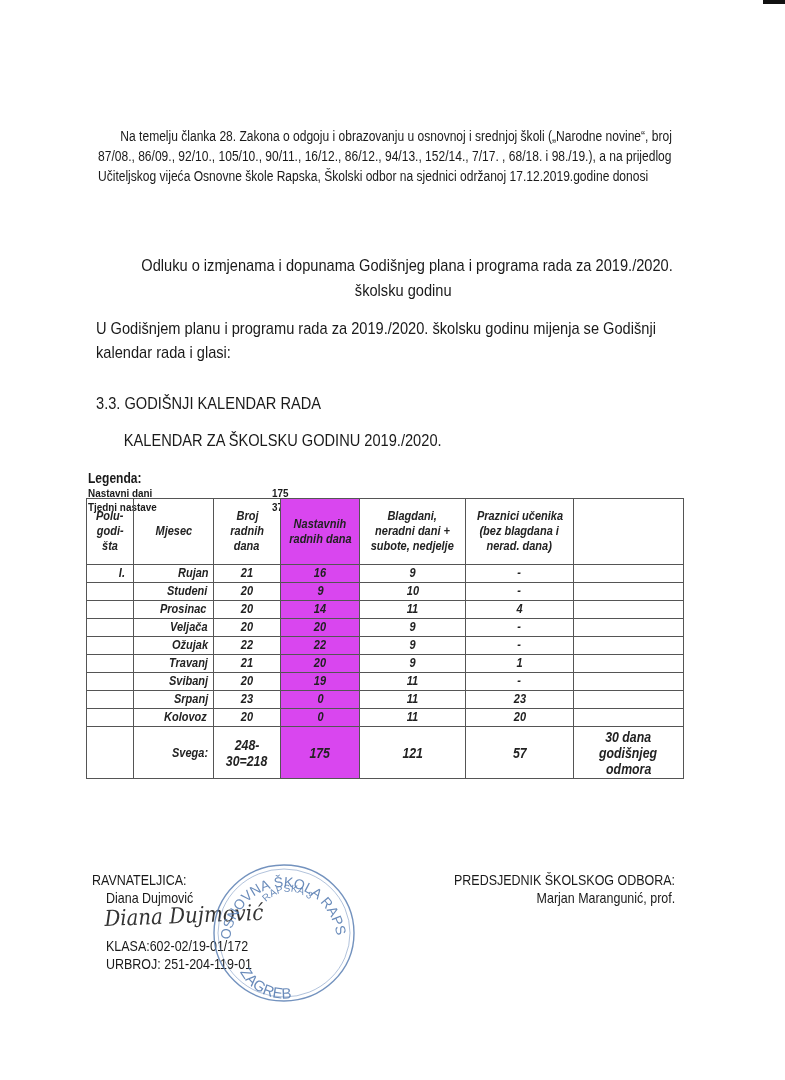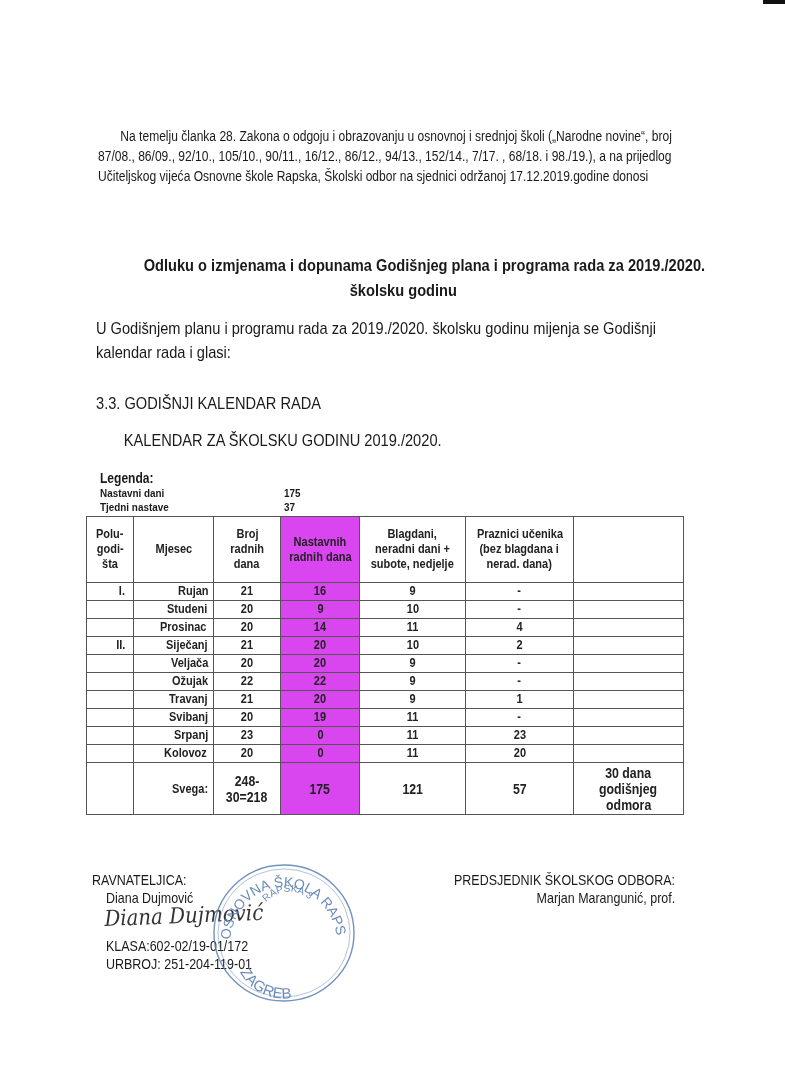--- a/index.html
+++ b/index.html
@@ -9,45 +9,45 @@
   }
   .corner-mark { position: absolute; top: 0; right: 0; width: 22px; height: 4px; background: #111; }
   .intro {
     position: absolute; left: 98px; top: 126px; width: 610px;
     font-size: 14px; line-height: 20px; transform: scaleX(0.86); transform-origin: left top;
     width: 710px;
   }
   .intro .indent { display: inline-block; width: 26px; }
   .decision-title {
     position: absolute; left: 98px; top: 253px; width: 610px; text-align: center;
-    font-weight: bold; font-size: 17px; line-height: 25px;
+    font-weight: normal; font-size: 17px; line-height: 25px;
   }
   .decision-title .inner { display: inline-block; transform: scaleX(0.86); transform-origin: center top; white-space: nowrap; }
   .change-text {
     position: absolute; left: 96px; top: 317px; font-size: 17px; line-height: 24px;
     transform: scaleX(0.86); transform-origin: left top; width: 720px;
   }
   .section-heading {
     position: absolute; left: 96px; top: 393px; font-size: 17px; line-height: 22px;
     transform: scaleX(0.86); transform-origin: left top; white-space: nowrap;
   }
   .calendar-title {
     position: absolute; left: 98px; top: 430px; width: 610px; text-align: left;
     font-size: 17px; line-height: 22px;
   }
   .calendar-title .inner { display: inline-block; transform: scaleX(0.86); transform-origin: center top; white-space: nowrap; }
-  .legend { position: absolute; left: 100px; top: 470px; font-weight: bold; }
+  .legend { position: absolute; left: 88px; top: 470px; font-weight: bold; }
   .legend .legend-title { font-size: 14px; line-height: 16px; transform: scaleX(0.86); transform-origin: left top; }
   .legend .legend-row { position: relative; height: 14px; font-size: 11.5px; line-height: 14px; }
   .legend .legend-row .lbl { position: absolute; left: 0; white-space: nowrap; transform: scaleX(0.86); transform-origin: left top; }
   .legend .legend-row .val { position: absolute; left: 184px; white-space: nowrap; transform: scaleX(0.86); transform-origin: left top; }
 
   table.calendar {
-    position: absolute; left: 86px; top: 516px; border-collapse: collapse;
-    font-weight: bold; font-size: 12.5px; color: #222;
+    position: absolute; left: 86px; top: 498px; border-collapse: collapse;
+    font-weight: bold; font-size: 12.5px; color: #222; font-style: italic;
   }
   table.calendar td, table.calendar th {
     border: 1.5px solid #555; padding: 0; text-align: center; vertical-align: middle;
   }
   table.calendar thead th { height: 65px; font-weight: bold; line-height: 15px; }
   table.calendar tbody td { height: 17px; line-height: 17px; }
   table.calendar .total-row td { height: 51px; line-height: 16px; }
   table.calendar .shade { background: #d946ef; }
   table.calendar .month { text-align: right; padding-left: 6px; }
   table.calendar .polu { text-align: right; padding-right: 8px; }
@@ -164,29 +164,20 @@
         <td><span class="sx">-</span></td>
         <td></td>
       </tr>
     <tr>
         <td class="polu"><span class="sx"></span></td>
         <td class="month"><span class="sx">Prosinac</span></td>
         <td><span class="sx">20</span></td>
         <td class="shade"><span class="sx">14</span></td>
         <td><span class="sx">11</span></td>
         <td><span class="sx">4</span></td>
-        <td></td>
-      </tr>
-    <tr>
-        <td class="polu"><span class="sx">II.</span></td>
-        <td class="month"><span class="sx">Siječanj</span></td>
-        <td><span class="sx">21</span></td>
-        <td class="shade"><span class="sx">20</span></td>
-        <td><span class="sx">10</span></td>
-        <td><span class="sx">2</span></td>
         <td></td>
       </tr>
     <tr>
         <td class="polu"><span class="sx"></span></td>
         <td class="month"><span class="sx">Veljača</span></td>
         <td><span class="sx">20</span></td>
         <td class="shade"><span class="sx">20</span></td>
         <td><span class="sx">9</span></td>
         <td><span class="sx">-</span></td>
         <td></td>

